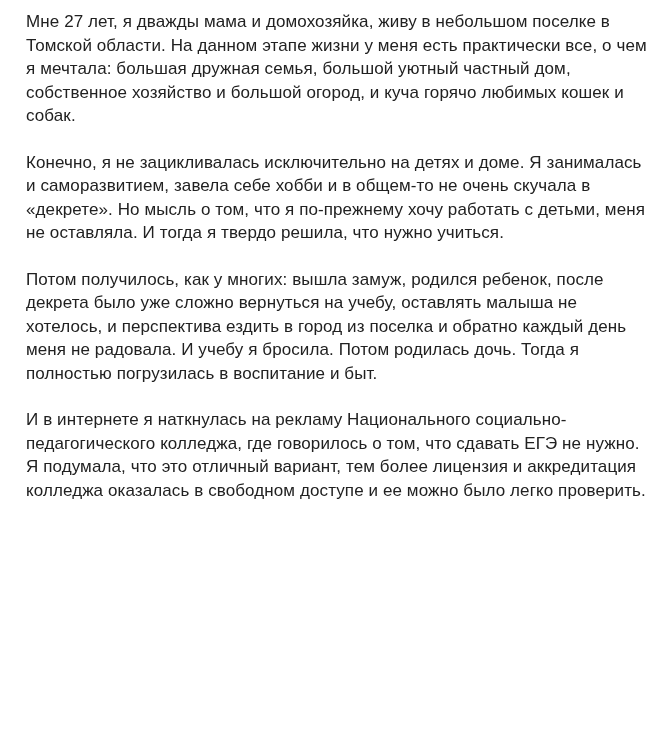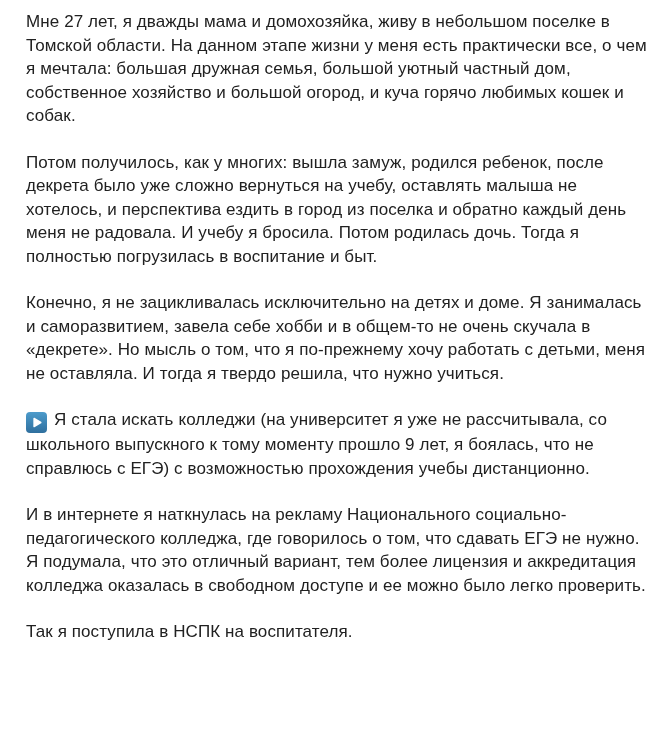--- a/index.html
+++ b/index.html
@@ -43,24 +43,16 @@
     width: 13px;
     height: 13px;
     display: block;
   }
 </style>
 </head>
 <body>
 
 <article class="article">
   <p>Мне 27 лет, я дважды мама и домохозяйка, живу в небольшом поселке в Томской области. На данном этапе жизни у меня есть практически все, о чем я мечтала: большая дружная семья, большой уютный частный дом, собственное хозяйство и большой огород, и куча горячо любимых кошек и собак.</p>
+  <p>Конечно, я не зацикливалась исключительно на детях и доме. Я занималась и саморазвитием, завела себе хобби и в общем-то не очень скучала в «декрете». Но мысль о том, что я по-прежнему хочу работать с детьми, меня не оставляла. И тогда я твердо решила, что нужно учиться.</p>
   <p>Потом получилось, как у многих: вышла замуж, родился ребенок, после декрета было уже сложно вернуться на учебу, оставлять малыша не хотелось, и перспектива ездить в город из поселка и обратно каждый день меня не радовала. И учебу я бросила. Потом родилась дочь. Тогда я полностью погрузилась в воспитание и быт.</p>
-  <p>Конечно, я не зацикливалась исключительно на детях и доме. Я занималась и саморазвитием, завела себе хобби и в общем-то не очень скучала в «декрете». Но мысль о том, что я по-прежнему хочу работать с детьми, меня не оставляла. И тогда я твердо решила, что нужно учиться.</p>
-  <p>
-    <span class="play-emoji">
-      <svg viewBox="0 0 14 14" aria-hidden="true">
-        <path d="M4.4 2.6 L11.6 7 L4.4 11.4 Z" fill="#ffffff" stroke="#ffffff" stroke-width="1.6" stroke-linejoin="round"></path>
-      </svg>
-    </span><span>Я стала искать колледжи (на университет я уже не рассчитывала, со школьного выпускного к тому моменту прошло 9 лет, я боялась, что не справлюсь с ЕГЭ) с возможностью прохождения учебы дистанционно.</span>
-  </p>
   <p>И в интернете я наткнулась на рекламу Национального социально-педагогического колледжа, где говорилось о том, что сдавать ЕГЭ не нужно. Я подумала, что это отличный вариант, тем более лицензия и аккредитация колледжа оказалась в свободном доступе и ее можно было легко проверить.</p>
-  <p>Так я поступила в НСПК на воспитателя.</p>
 </article>
 
 </body></html>

